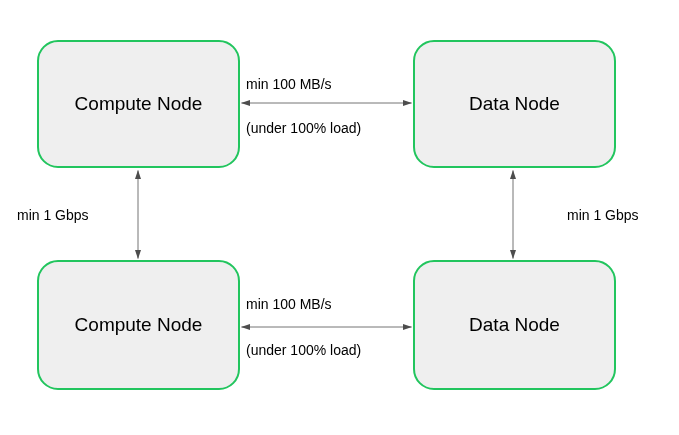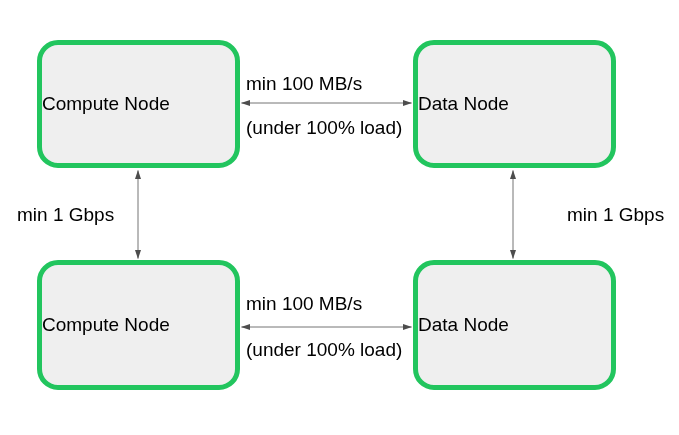--- a/index.html
+++ b/index.html
@@ -20,39 +20,39 @@
     left: 0;
     top: 0;
     width: 679px;
     height: 435px;
     pointer-events: none;
   }
   .node {
     position: absolute;
     box-sizing: border-box;
     background: #efefef;
-    border: 5px solid #22c55e;
+    border: 2px solid #22c55e;
     border-radius: 21px;
     display: flex;
     align-items: center;
-    justify-content: flex-start;
+    justify-content: center;
   }
   .node-label {
     font-size: 19px;
     line-height: 22px;
     color: #000000;
     white-space: nowrap;
   }
   .node-compute-top    { left: 37px;  top: 40px;  width: 203px; height: 128px; }
   .node-data-top       { left: 413px; top: 40px;  width: 203px; height: 128px; }
   .node-compute-bottom { left: 37px;  top: 260px; width: 203px; height: 130px; }
   .node-data-bottom    { left: 413px; top: 260px; width: 203px; height: 130px; }
   .edge-label {
     position: absolute;
-    font-size: 19px;
+    font-size: 14px;
     line-height: 22px;
     color: #000000;
     white-space: nowrap;
   }
   .lbl-top-throughput    { left: 246px; top: 73px;  }
   .lbl-top-condition     { left: 246px; top: 117px; }
   .lbl-bottom-throughput { left: 246px; top: 293px; }
   .lbl-bottom-condition  { left: 246px; top: 339px; }
   .lbl-left-bandwidth    { left: 17px;  top: 204px; }
   .lbl-right-bandwidth   { left: 567px; top: 204px; }

